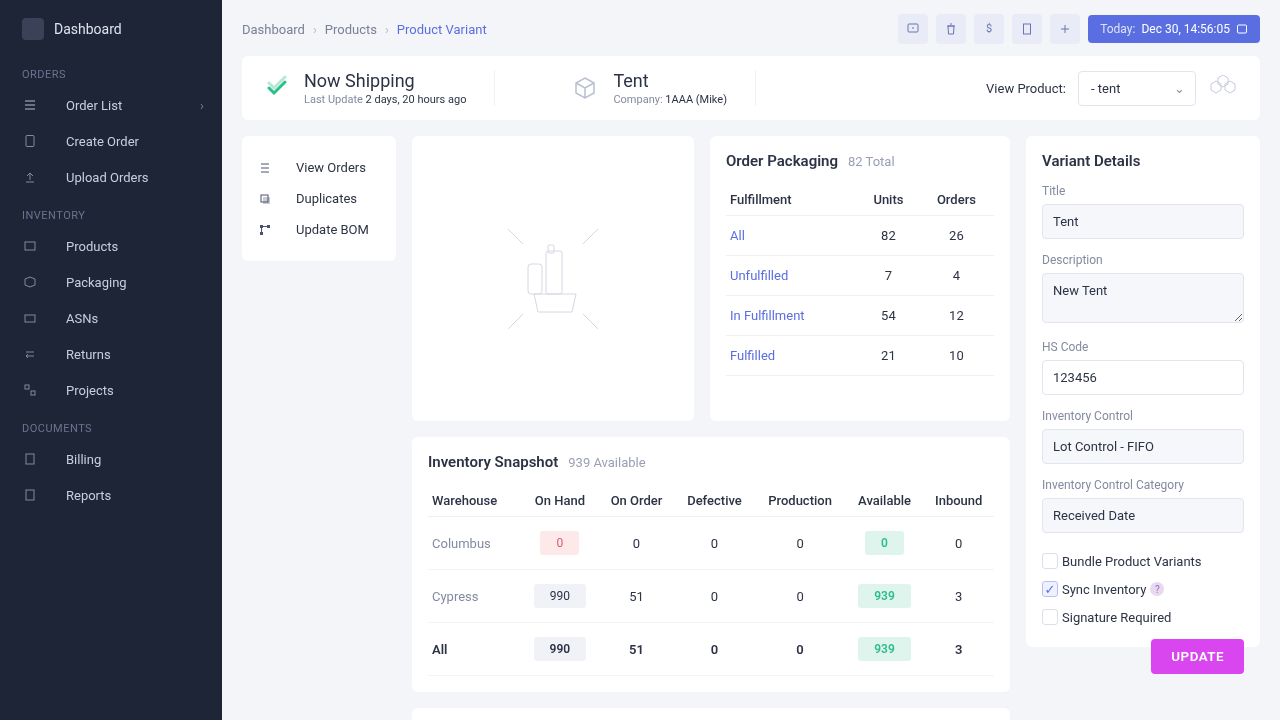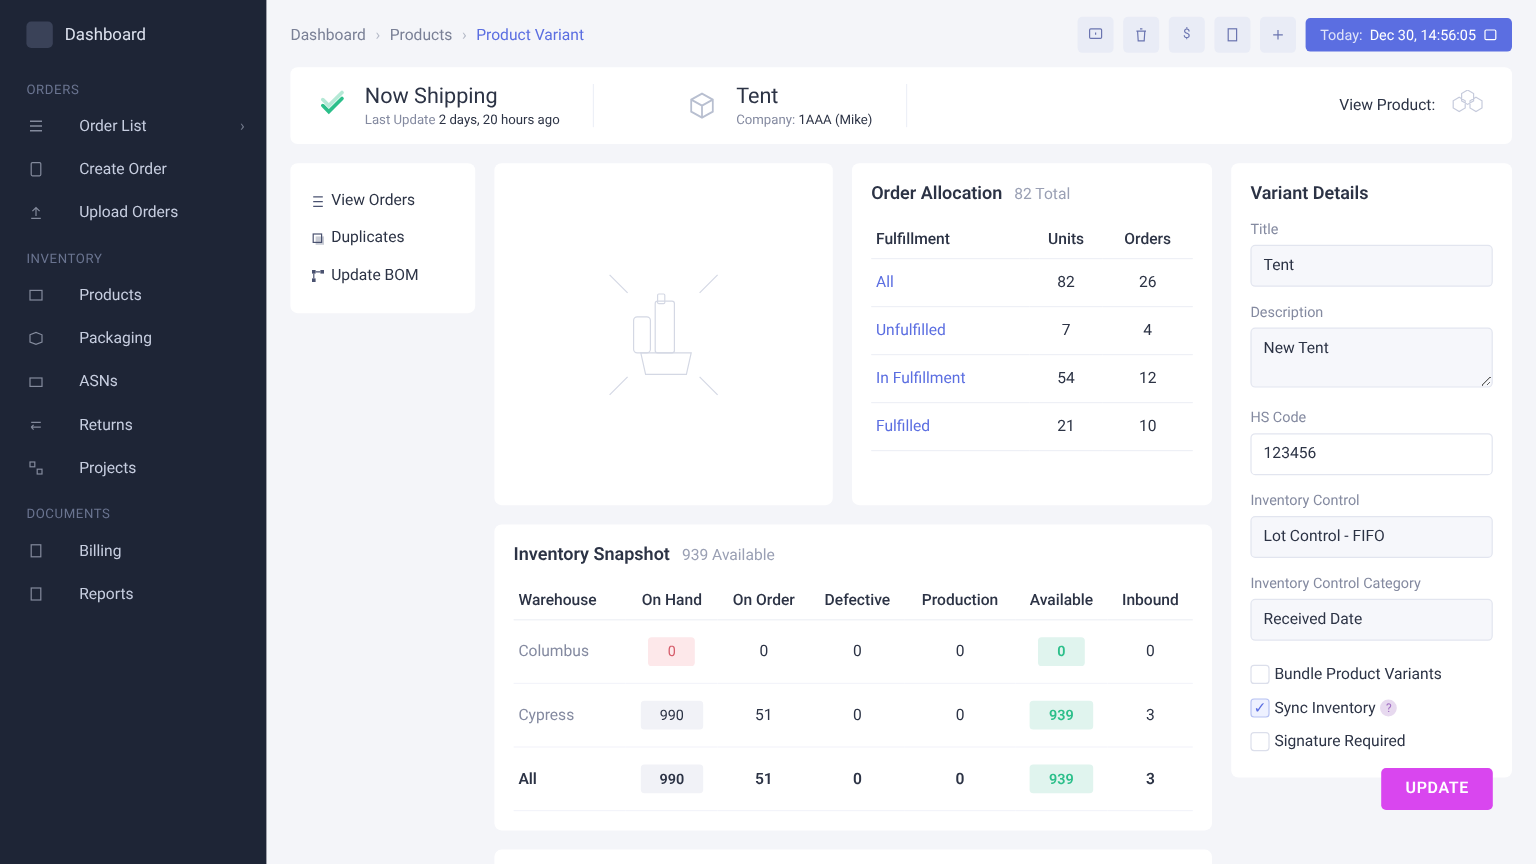--- a/index.html
+++ b/index.html
@@ -34,21 +34,21 @@
 .hc-right { margin-left: auto; display: flex; align-items: center; gap: 12px; }
 .select { border: 1px solid #e2e5ef; border-radius: 4px; padding: 9px 34px 9px 12px; color: #2c3345; position: relative; min-width: 118px; background: #fff; cursor: pointer; }
 .select .cd { position: absolute; right: 10px; top: 50%; transform: translateY(-50%); color: #8a90a6; }
 
 .grid { display: flex; gap: 16px; padding: 16px 20px; flex: 1; overflow: hidden; }
 .col1 { width: 154px; }
 .col2 { width: 282px; }
 .col3 { width: 300px; }
 .col4 { flex: 1; }
 .card { background: #fff; border-radius: 6px; padding: 16px; }
-.actions-card .arow { display: flex; align-items: center; gap: 2px; padding: 8px 0; color: #2c3345; cursor: pointer; }
+.actions-card .arow { display: flex; align-items: center; gap: 22px; padding: 8px 0; color: #2c3345; cursor: pointer; }
 .actions-card .arow .icon { width: 16px; color: #4a5270; }
 
 .placeholder-card { height: 285px; display: flex; align-items: center; justify-content: center; color: #d4d8e4; }
 
 .section-title { display: flex; align-items: baseline; gap: 10px; margin-bottom: 14px; }
 .section-title h3 { font-size: 15px; font-weight: 600; color: #2c3345; }
 .section-title .sub { color: #9aa0b4; font-size: 13px; }
 
 .alloc-table { width: 100%; border-collapse: collapse; font-size: 13px; }
 .alloc-table th { text-align: left; color: #2c3345; font-weight: 500; padding: 8px 4px; border-bottom: 1px solid #eef0f6; }
@@ -249,20 +249,24 @@
           </svg>
         </span>
       <div>
         <div class="t1">Tent</div>
         <div class="t2"><span>Company: </span><span class="em">1AAA (Mike)</span></div>
       </div>
     </div>
     <div class="vdiv"></div>
     <div class="hc-right">
       <span style="color:#2c3345">View Product:</span>
+      <div class="select">
+        <span>- tent</span>
+        <span class="cd">⌄</span>
+      </div>
       <span style="color:#c6cbdc">
           <svg width="30" height="26" viewBox="0 0 30 26">
             <path d="M8 6l5 3v6l-5 3-5-3V9z M22 6l5 3v6l-5 3-5-3V9z M15 0l5 3v6l-5 3-5-3V3z" stroke="currentColor" fill="none"></path>
           </svg>
         </span>
     </div>
   </div>
 
   <div class="grid">
     <div class="col1">
@@ -307,21 +311,21 @@
               <rect x="50" y="55" width="14" height="30" rx="3"></rect>
               <rect x="68" y="42" width="16" height="43" rx="2"></rect>
               <rect x="70" y="36" width="6" height="8" rx="1"></rect>
               <path d="M56 85 h42 l-4 18 h-34 z"></path>
             </svg>
           </div>
         </div>
         <div class="col3">
           <div class="card" style="height:285px">
             <div class="section-title">
-              <h3>Order Allocation</h3>
+              <h3>Order Packaging</h3>
               <span class="sub">82 Total</span>
             </div>
             <table class="alloc-table">
               <thead>
                   <tr>
                 <th>Fulfillment</th>
                 <th class="num">Units</th>
                 <th class="num">Orders</th>
               </tr>
                 </thead>

